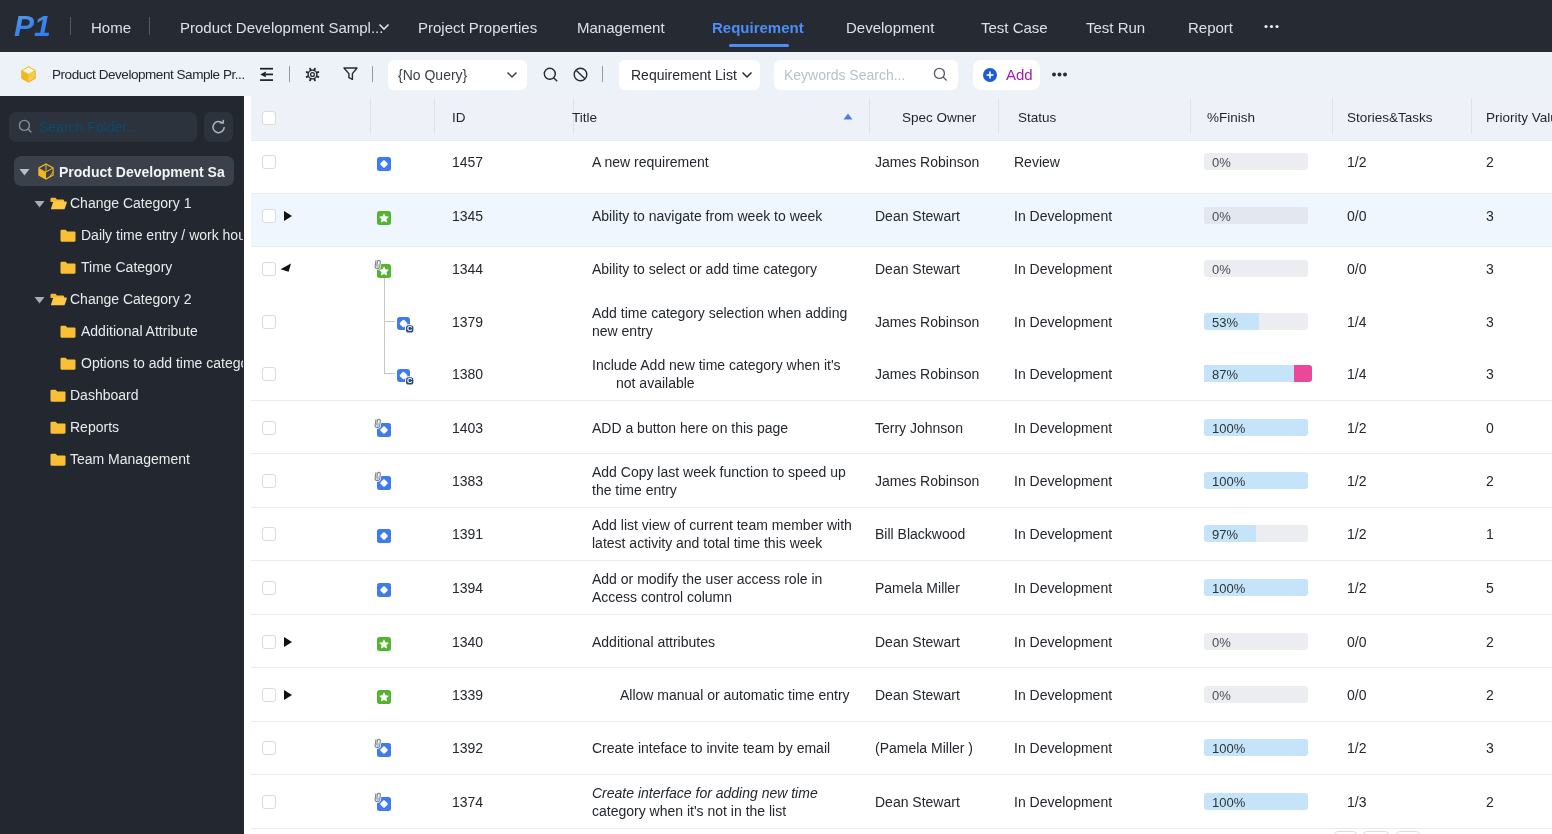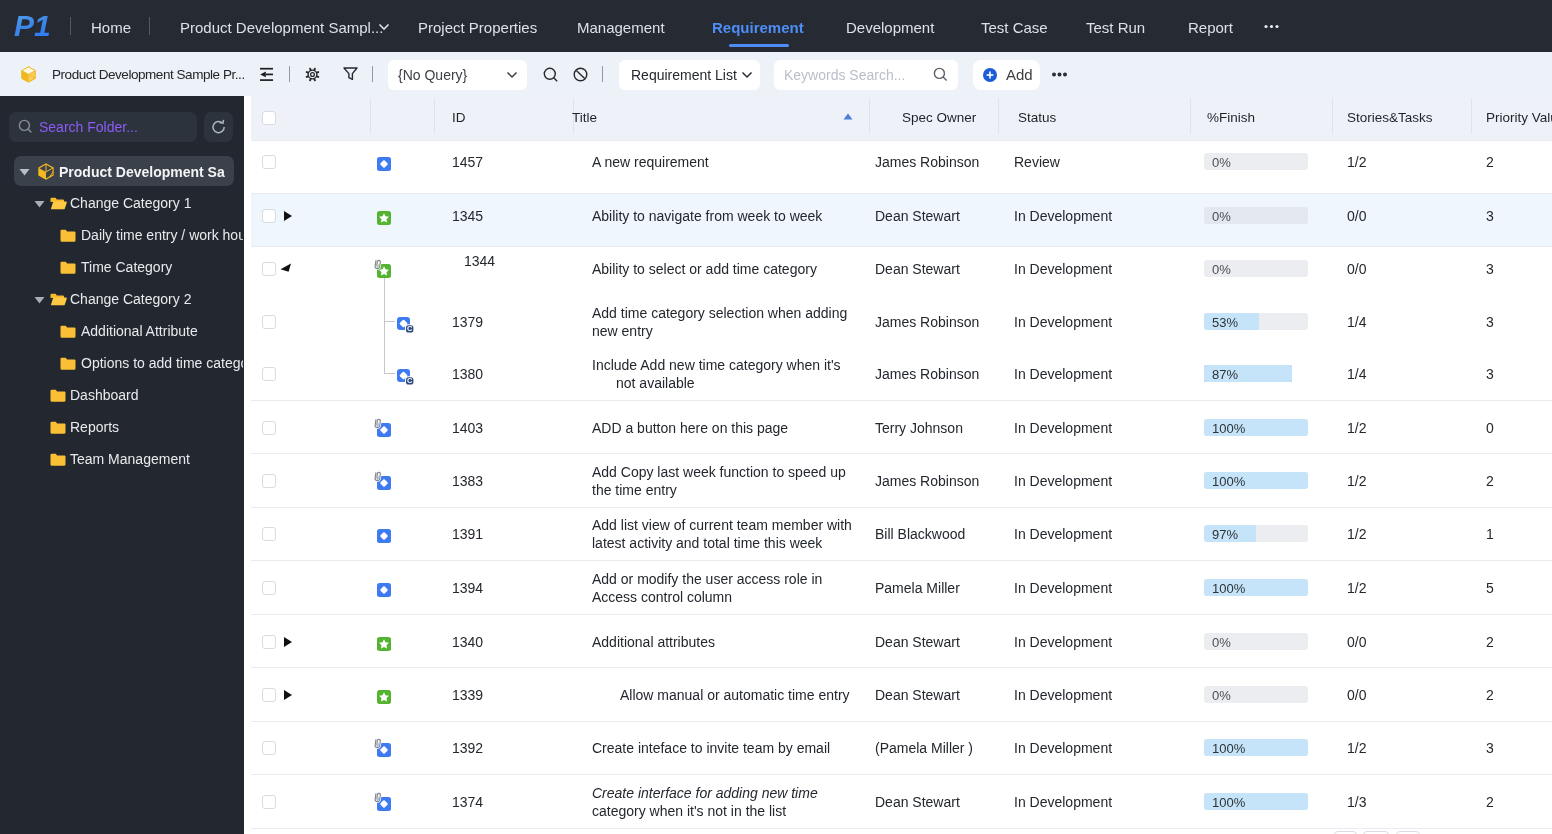--- a/index.html
+++ b/index.html
@@ -109,35 +109,35 @@
 <svg class="ab" style="left:933px;top:67px" width="15" height="15" viewBox="0 0 15 15">
 <circle cx="6.4" cy="6.4" r="5" fill="none" stroke="#5a5f66" stroke-width="1.4"></circle>
 <line x1="10.1" y1="10.1" x2="13.6" y2="13.6" stroke="#5a5f66" stroke-width="1.4"></line>
 </svg>
 <div class="ab" style="left:973px;top:60px;width:67px;height:30px;background:#fff;border-radius:8px"></div>
 <svg class="ab" style="left:983px;top:68px" width="14" height="14" viewBox="0 0 14 14">
 <circle cx="7" cy="7" r="7" fill="#1d5cd7"></circle>
 <line x1="7" y1="3.6" x2="7" y2="10.4" stroke="#fff" stroke-width="1.6"></line>
 <line x1="3.6" y1="7" x2="10.4" y2="7" stroke="#fff" stroke-width="1.6"></line>
 </svg>
-<div class="ab ab" style="left:1006px;top:66px;font-size:15px;color:#404040">Add</div>
+<div class="ab ab" style="left:1006px;top:66px;font-size:15px;color:#a21caf">Add</div>
 <svg class="ab" style="left:1052px;top:72px" width="16" height="5" viewBox="0 0 16 5">
     <g fill="#2a2e35">
       <circle cx="2" cy="2.5" r="2"></circle>
       <circle cx="7.5" cy="2.5" r="2"></circle>
       <circle cx="13" cy="2.5" r="2"></circle>
     </g>
   </svg>
 <div class="ab" style="left:0;top:96px;width:244px;height:738px;background:#23272f"></div>
 <div class="ab" style="left:9px;top:112px;width:188px;height:30px;background:#2d333c;border-radius:7px"></div>
 <svg class="ab" style="left:18px;top:119px" width="15" height="15" viewBox="0 0 15 15">
 <circle cx="6.4" cy="6.4" r="5" fill="none" stroke="#878d96" stroke-width="1.4"></circle>
 <line x1="10.1" y1="10.1" x2="13.4" y2="13.4" stroke="#878d96" stroke-width="1.4"></line>
 </svg>
-<div class="ab ab" style="left:39px;top:119px;font-size:14px;color:#8b5cf6">Search Folder...</div>
+<div class="ab ab" style="left:39px;top:119px;font-size:14px;color:#0c4a6e">Search Folder...</div>
 <div class="ab" style="left:204px;top:112px;width:29px;height:30px;background:#2d333c;border-radius:7px"></div>
 <svg class="ab" style="left:211px;top:119px" width="16" height="16" viewBox="0 0 16 16">
 <path d="M13.2 8 a5.6 5.6 0 1 1 -1.7 -4" fill="none" stroke="#aeb4bb" stroke-width="1.5"></path>
 <polyline points="8.6 3.6 12 4.2 12.5 0.9" fill="none" stroke="#aeb4bb" stroke-width="1.5"></polyline>
 </svg>
 <div class="ab" style="left:14px;top:156px;width:220px;height:30px;background:#3a414b;border-radius:7px"></div>
 <svg class="ab" style="left:19px;top:168px" width="11" height="8" viewBox="0 0 11 8">
     <polygon points="0.5,1 10.5,1 5.5,7.5" fill="#b9bfc6"></polygon>
   </svg>
 <svg class="ab" style="left:38px;top:163px" width="16" height="17" viewBox="0 0 16 17">
@@ -264,21 +264,21 @@
 <svg class="ab" style="left:377px;top:264px" width="14" height="14" viewBox="0 0 14 14">
     <rect width="14" height="14" rx="2.5" fill="#55b332"></rect>
     <polygon points="7.00,2.22 8.52,5.30 11.93,5.80 9.46,8.20 10.04,11.59 7.00,9.99 3.96,11.59 4.54,8.20 2.07,5.80 5.48,5.30" fill="#fff"></polygon>
   </svg>
 <svg class="ab" style="left:373px;top:259px" width="9.5" height="12.4" viewBox="0 0 10 13">
 <g transform="rotate(8 5 6)">
       <path d="M2.5 1.6 v6.2 a2.4 2.4 0 0 0 4.8 0 v-5 a1.55 1.55 0 0 0 -3.1 0 v5" fill="none" stroke="#fff" stroke-width="2.6"></path>
 <path d="M2.5 1.6 v6.2 a2.4 2.4 0 0 0 4.8 0 v-5 a1.55 1.55 0 0 0 -3.1 0 v5" fill="none" stroke="#80858c" stroke-width="1.2"></path>
     </g>
 </svg>
-<div class="cell ab" style="left:452px;top:253px;margin-left:12px;">1344</div>
+<div class="cell ab" style="left:452px;top:261px;">1344</div>
 <div class="cell ab" style="left:592px;top:261px;">Ability to select or add time category</div>
 <div class="cell ab" style="left:875px;top:261px;">Dean Stewart</div>
 <div class="cell ab" style="left:1014px;top:261px;">In Development</div>
 <div class="ab bar" style="left:1204px;top:260px;width:104px;background:#ecedf1">
     <div style="position:absolute;left:8px;top:1.5px;color:#4a4e54">0%</div>
   </div>
 <div class="cell ab" style="left:1347px;top:261px;">0/0</div>
 <div class="cell ab" style="left:1486px;top:261px;">3</div>
 <div class="ab cb" style="left:262px;top:315px"></div>
 <svg class="ab" style="left:397px;top:317px" width="18" height="17" viewBox="0 0 18 17">
@@ -305,21 +305,21 @@
 <rect x="3.51" y="3.51" width="5.98" height="5.98" rx="1" transform="rotate(45 6.5 6.5)" fill="#fff"></rect>
 <rect x="8" y="7.2" width="9.4" height="9.4" rx="3.2" fill="#fff"></rect>
 <rect x="9" y="8.2" width="7.4" height="7.4" rx="2.6" fill="#2b4a7e"></rect>
 <text x="12.7" y="14.2" font-size="7.4" font-weight="bold" font-family="Liberation Sans" fill="#fff" text-anchor="middle">C</text>
 </svg>
 <div class="cell ab" style="left:452px;top:366px;">1380</div>
 <div class="cell ab" style="left:592px;top:357px;">Include Add new time category when it's</div>
 <div class="cell ab" style="left:616px;top:375px;">not available</div>
 <div class="cell ab" style="left:875px;top:366px;">James Robinson</div>
 <div class="cell ab" style="left:1014px;top:366px;">In Development</div>
-<div class="ab bar" style="left:1204px;top:365px;width:88px;background:#3b82f6">
+<div class="ab bar" style="left:1204px;top:365px;width:108px;background:#ec4899">
     <div style="position:absolute;left:0;top:0;width:90px;height:17px;background:#c5e4f9"></div>
     <div style="position:absolute;left:8px;top:1.5px;color:#2f3338">87%</div>
   </div>
 <div class="cell ab" style="left:1347px;top:366px;">1/4</div>
 <div class="cell ab" style="left:1486px;top:366px;">3</div>
 <div class="ab cb" style="left:262px;top:421px"></div>
 <svg class="ab" style="left:377px;top:423px" width="14" height="14" viewBox="0 0 14 14">
     <rect width="14" height="14" rx="2.5" fill="#3e7bf0"></rect>
     <rect x="4.0600000000000005" y="4.0600000000000005" width="5.88" height="5.88" rx="1" transform="rotate(45 7.0 7.0)" fill="#fff"></rect>
   </svg>

